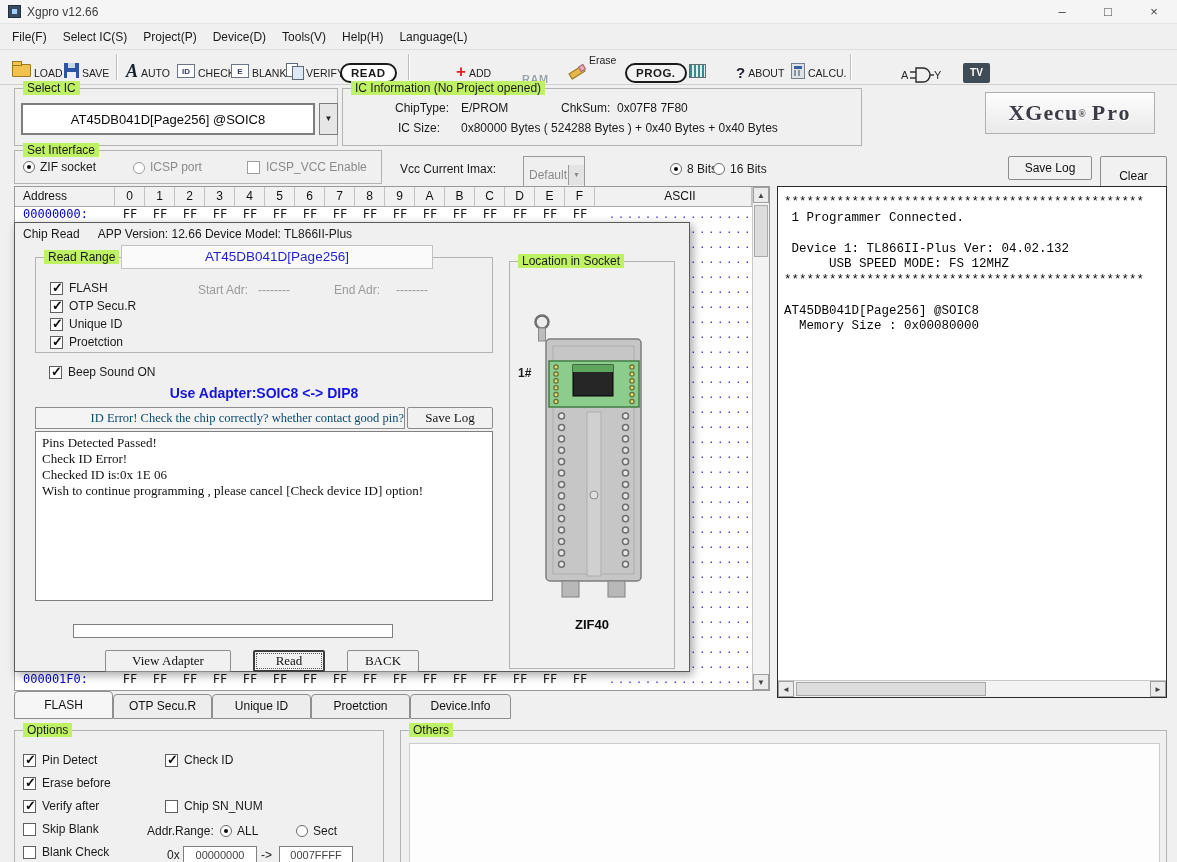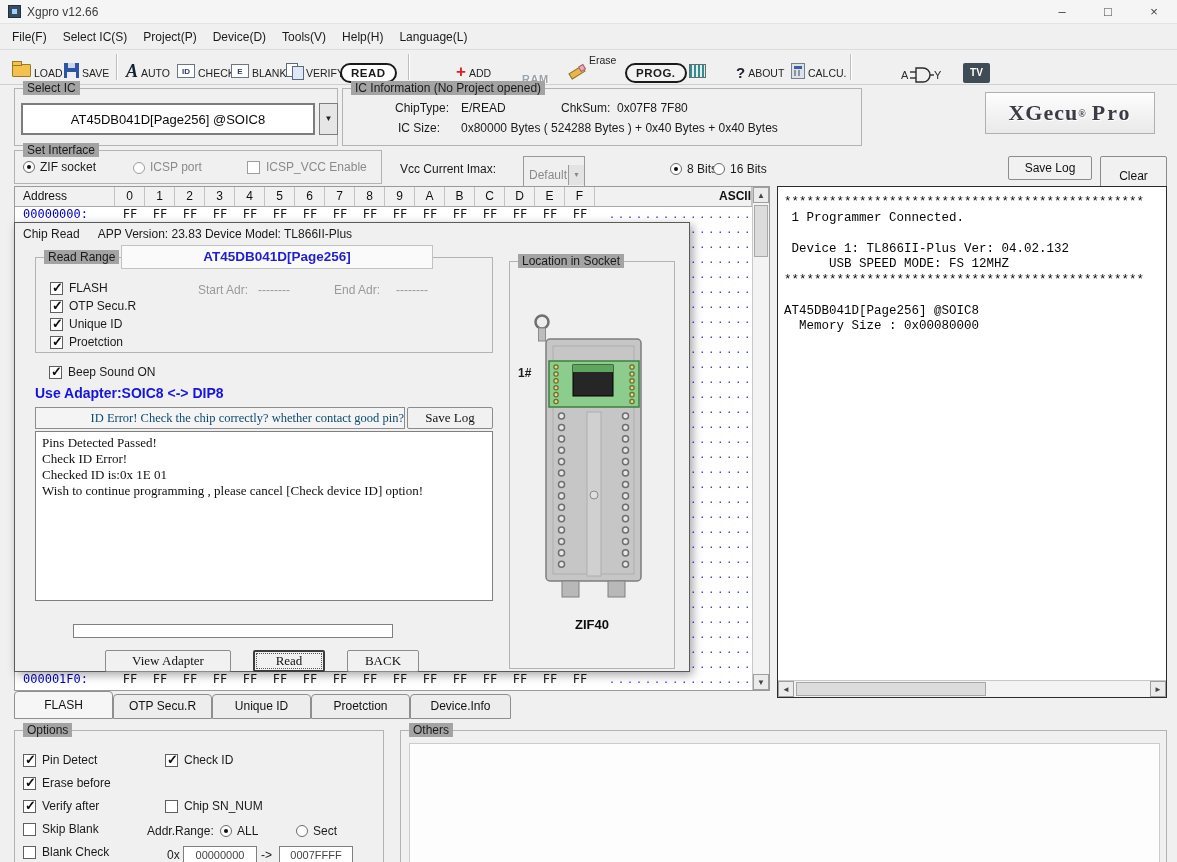--- a/index.html
+++ b/index.html
@@ -40,40 +40,40 @@
   .ico-gridchip { width:17px; height:14px; border:1px solid #5f6f6f; margin-bottom:3px; background:repeating-linear-gradient(90deg,#2f8f8f 0 2px,#e6ecec 2px 4px);}
   .ico-q { font-weight:bold; font-size:15px; color:#223; line-height:17px;}
   .ico-calc { width:14px; height:16px; background:#dde2e8; border:1px solid #76808c; position:relative; margin-bottom:2px;}
   .ico-calc::before { content:""; position:absolute; top:2px; left:2px; right:2px; height:3px; background:#3b5fa0;}
   .ico-calc::after { content:""; position:absolute; bottom:2px; left:2px; right:2px; height:6px;
       background:repeating-linear-gradient(90deg,#8a93a0 0 2px,#dde2e8 2px 4px);}
   .ico-tv { width:27px; height:20px; background:#3f4c55; border-radius:2px; color:#fff; font-size:10px; font-weight:bold; text-align:center; line-height:20px;}
 
   
   .grp { position:absolute; border:1px solid #b3b3b3; }
-  .grp > .lg { position:absolute; top:-8px; left:8px; background:#a3a3a3; padding:0 4px; font-size:12px; color:#1a1a1a; white-space:nowrap;}
+  .grp > .lg { position:absolute; top:-8px; left:8px; background:#bef264; padding:0 4px; font-size:12px; color:#1a1a1a; white-space:nowrap;}
 
   
   .btn { position:absolute; background:#f1f1f1; border:1px solid #8c8c8c; border-radius:2px; text-align:center; font-size:12px; color:#111; cursor:default; display:flex; align-items:center; justify-content:center;}
   .chkbox { display:inline-block; width:13px; height:13px; background:#fff; border:1px solid #5f5f5f; position:relative; vertical-align:-2px; margin-right:6px; flex:none;}
   .chkbox.checked::after { content:"\2713"; position:absolute; left:1px; top:-3px; font-size:13px; font-weight:bold; color:#0d0d0d;}
   .rad { display:inline-block; width:12px; height:12px; background:#fff; border:1px solid #6a6a6a; border-radius:50%; position:relative; vertical-align:-2px; margin-right:5px; flex:none;}
   .rad.checked::after { content:""; position:absolute; left:3px; top:3px; width:4px; height:4px; border-radius:50%; background:#0d0d0d;}
   .citem { position:absolute; display:flex; align-items:center; white-space:nowrap; cursor:default;}
   .dis { color:#8a8a8a;align-items:flex-end; }
   .dis .chkbox,.dis .rad { border-color:#9d9d9d;}
   .sunken { border:1px solid #7f7f7f; background:#fff;}
 
   
   .hexpanel { position:absolute; left:14px; top:186px; width:756px; height:505px; background:#fff; border:1px solid #9a9a9a;}
   .hexhead { position:absolute; left:0; top:0; right:17px; height:20px; display:flex; background:#f1f1f1;}
   .hcell { border-right:1px solid #c3c3c3; border-bottom:1px solid #a8a8a8; font-size:12px; color:#101010; text-align:center; line-height:19px; flex:none;}
   .hcell.addr { width:100px; text-align:left; padding-left:8px;}
   .hcell.b { width:30px;}
-  .hcell.asc { flex:1; text-align:right; padding-left:14px;font-weight:bold;}
+  .hcell.asc { flex:1; text-align:center; padding-left:14px;}
   .hexrows { position:absolute; left:0; top:20px; right:17px; bottom:0; overflow:hidden; font-family:"DejaVu Sans Mono",monospace; font-size:12px;}
   .hexrow { height:15px; line-height:15px; white-space:nowrap; display:flex;}
   .haddr { width:100px; padding-left:8px; color:#0000c8; flex:none;}
   .hbyte { width:30px; text-align:center; color:#151515; flex:none;}
   .hascii { padding-left:14px; font-size:10px; letter-spacing:3px; color:#2929cc;}
   .vscroll { position:absolute; right:0; top:0; bottom:0; width:17px; background:#f3f3f3; border-left:1px solid #c8c8c8;}
   .varrow { position:absolute; left:0; width:16px; height:16px; background:#ebebeb; border:1px solid #9f9f9f; font-size:8px; color:#444; text-align:center; line-height:15px;}
   .vthumb { position:absolute; left:1px; top:18px; width:14px; height:52px; background:#dcdcdc; border:1px solid #a8a8a8;}
 
   
@@ -83,22 +83,22 @@
   .harrow { position:absolute; top:0; width:16px; height:16px; background:#ebebeb; border:1px solid #9f9f9f; font-size:8px; color:#444; text-align:center; line-height:15px;}
   .hthumb { position:absolute; left:18px; top:1px; width:190px; height:14px; background:#dcdcdc; border:1px solid #a8a8a8;}
 
   
   .tab { position:absolute; top:694px; height:25px; background:#ededed; border:1px solid #8f8f8f; border-radius:4px 4px 0 0; text-align:center; line-height:23px; font-size:12px; color:#111; cursor:default;}
   .tab.active { top:691px; height:28px; background:#f6f6f6; line-height:26px;}
 
   
   .dialog { position:absolute; left:14px; top:222px; width:676px; height:450px; background:#f0f0f0; border:1px solid #5a5a5a; box-shadow:3px 3px 9px rgba(0,0,0,.35); z-index:50;}
   .dlg-titlebar { position:absolute; left:0; top:0; right:0; height:22px; display:flex; align-items:center; padding-left:8px; gap:18px;}
-  .chip-title { position:absolute; left:106px; top:22px; width:312px; height:24px; background:#fafafa; border:1px solid #c2c2c2; color:#1f1fd0; font-weight:bold; font-size:13.5px; text-align:center; line-height:22px; z-index:2;}
-  .adapter-note { position:absolute; left:20px; top:162px; width:458px; font-weight:bold; font-size:14px; color:#1414e0;}
+  .chip-title { position:absolute; left:106px; top:22px; width:312px; height:24px; background:#fafafa; border:1px solid #c2c2c2; color:#1f1fd0; font-weight:normal; font-size:13.5px; text-align:center; line-height:22px; z-index:2;}
+  .adapter-note { position:absolute; left:20px; top:162px; width:458px; text-align:center; font-weight:bold; font-size:14px; color:#1414e0;}
   .errbox { position:absolute; left:20px; top:184px; width:370px; height:22px; border:1px solid #8d8d8d; background:#f4f4f4; color:#0c4a6e; font-family:"Liberation Serif",serif; font-size:12.5px; text-align:right; line-height:20px; white-space:nowrap; overflow:hidden;}
   .dlog { position:absolute; left:20px; top:208px; width:458px; height:170px; padding:3px 6px; font-family:"Liberation Serif",serif; font-size:13px; line-height:16px; color:#101010; white-space:pre-wrap;}
   .progress { position:absolute; left:58px; top:401px; width:320px; height:14px;}
   .dbtn { font-family:"Liberation Serif",serif; font-size:13px;}
   .dbtn.focused { border:2px solid #3c3c3c; outline:1px dotted #555; outline-offset:-4px;}
   .graylab { color:#9a9a9a;}
   .socket-name { position:absolute; left:0; top:355px; width:100%; text-align:center; font-weight:bold; font-size:13px; color:#0c0c0c;}
   .pin1 { position:absolute; left:8px; top:104px; font-weight:bold; font-size:12px;}
 
   
@@ -212,21 +212,21 @@
 
   <div class="grp" style="left:14px;top:88px;width:324px;height:58px">
     <span class="lg">Select IC</span>
     <div class="combo-box">AT45DB041D[Page256] @SOIC8</div>
     <div class="combo-arr">▼</div>
   </div>
 
   <div class="grp" style="left:342px;top:88px;width:520px;height:58px">
     <span class="lg">IC Information (No Project opened)</span>
     <span style="position:absolute;left:52px;top:12px">ChipType:</span>
-    <span style="position:absolute;left:118px;top:12px">E/READ</span>
+    <span style="position:absolute;left:118px;top:12px">E/PROM</span>
     <span style="position:absolute;left:218px;top:12px;white-space:pre">ChkSum:  0x07F8 7F80</span>
     <span style="position:absolute;left:55px;top:32px">IC Size:</span>
     <span style="position:absolute;left:118px;top:32px">0x80000 Bytes ( 524288 Bytes ) + 0x40 Bytes + 0x40 Bytes</span>
   </div>
 
   <div class="logo">
     <span class="main">XGecu</span>
       <span class="reg">®</span>
       <span class="pro">Pro</span>
   </div>
@@ -1003,21 +1003,21 @@
   </div>
 
   <div class="grp" style="left:400px;top:730px;width:767px;height:140px">
     <span class="lg">Others</span>
     <div style="position:absolute;left:8px;top:12px;width:751px;height:180px;background:#fdfdfd;border:1px solid #cccccc"></div>
   </div>
 
   <div class="dialog">
     <div class="dlg-titlebar">
       <span>Chip Read</span>
-      <span>APP Version: 23.83 Device Model: TL866II-Plus</span>
+      <span>APP Version: 12.66 Device Model: TL866II-Plus</span>
     </div>
 
     <div class="chip-title">AT45DB041D[Page256]</div>
 
     <div class="grp" style="left:20px;top:34px;width:458px;height:96px;background:#f0f0f0">
       <span class="lg">Read Range</span>
       <label class="citem" style="left:14px;top:23px">
         <span class="chkbox checked"></span>
         <span>FLASH</span>
       </label>
@@ -1043,21 +1043,21 @@
       <span class="chkbox checked"></span>
       <span>Beep Sound ON</span>
     </label>
 
     <div class="adapter-note">Use Adapter:SOIC8 &lt;-&gt; DIP8</div>
     <div class="errbox">ID Error! Check the chip correctly? whether contact good pin?</div>
     <div class="btn dbtn" style="left:392px;top:184px;width:86px;height:22px">Save Log</div>
 
     <pre class="dlog sunken">Pins Detected Passed!
 Check ID Error!
-Checked ID is:0x 1E 01
+Checked ID is:0x 1E 06
 Wish to continue programming , please cancel [Check device ID] option!</pre>
 
     <div class="progress sunken"></div>
 
     <div class="btn dbtn" style="left:90px;top:427px;width:126px;height:22px">View Adapter</div>
     <div class="btn dbtn focused" style="left:238px;top:427px;width:72px;height:22px">Read</div>
     <div class="btn dbtn" style="left:332px;top:427px;width:72px;height:22px">BACK</div>
 
     <div class="grp" style="left:494px;top:38px;width:166px;height:408px">
       <span class="lg">Location in Socket</span>

